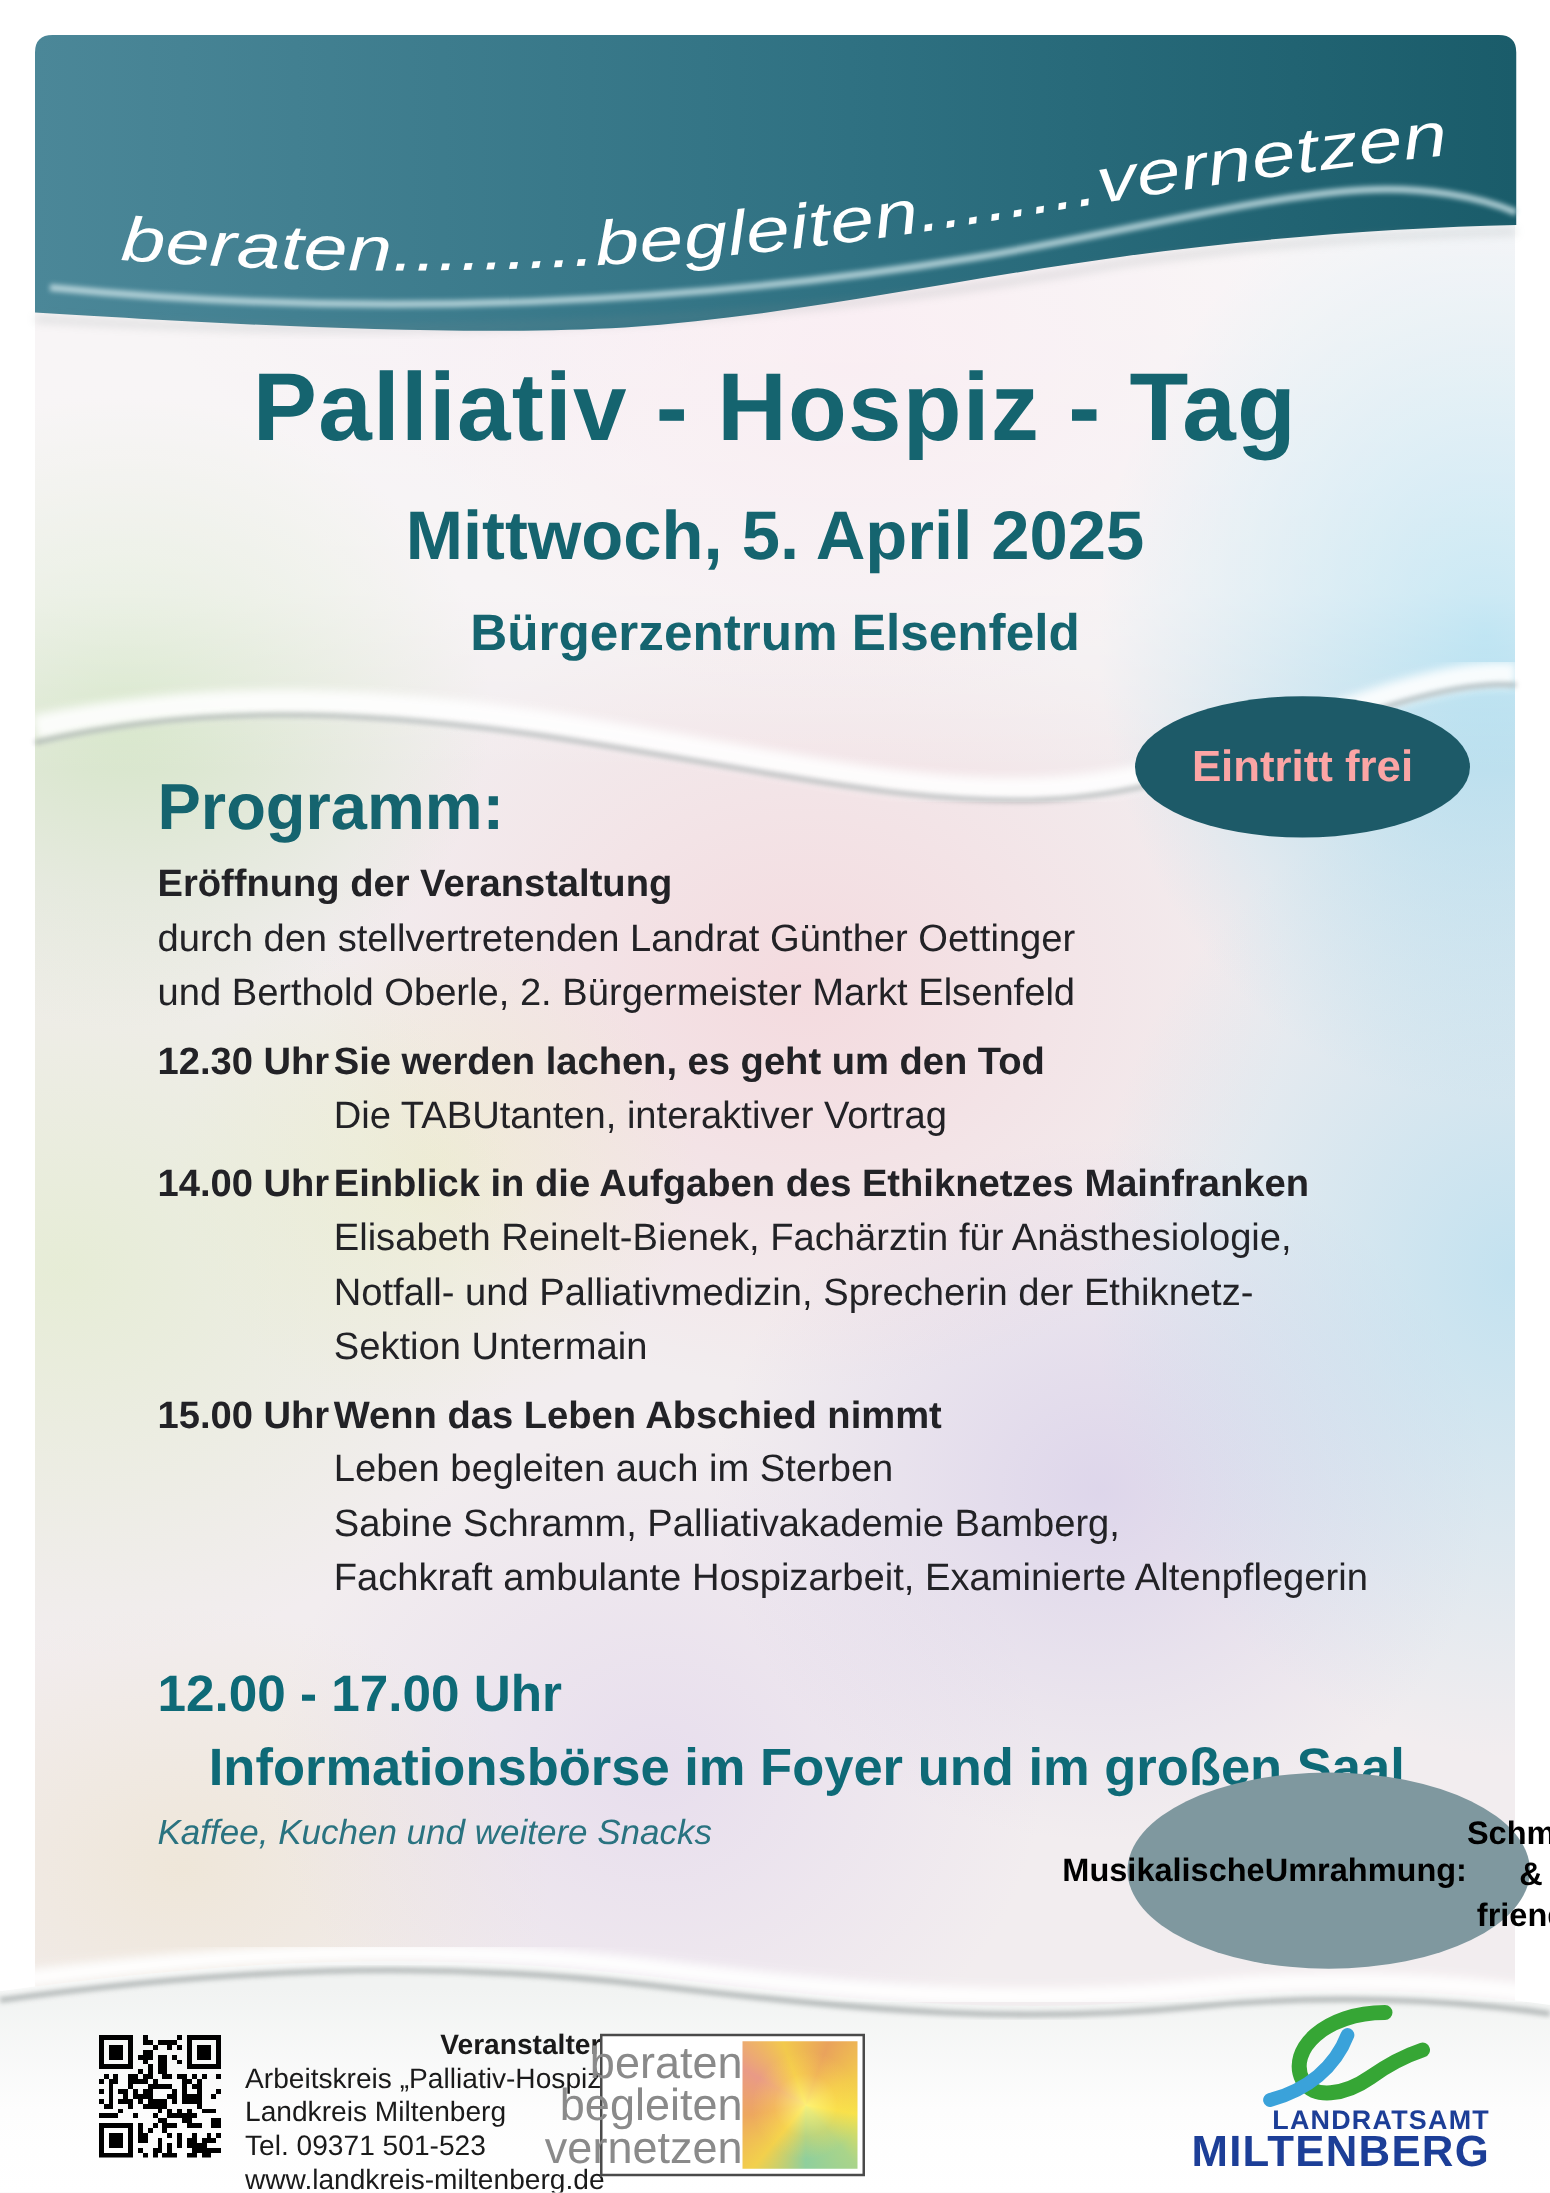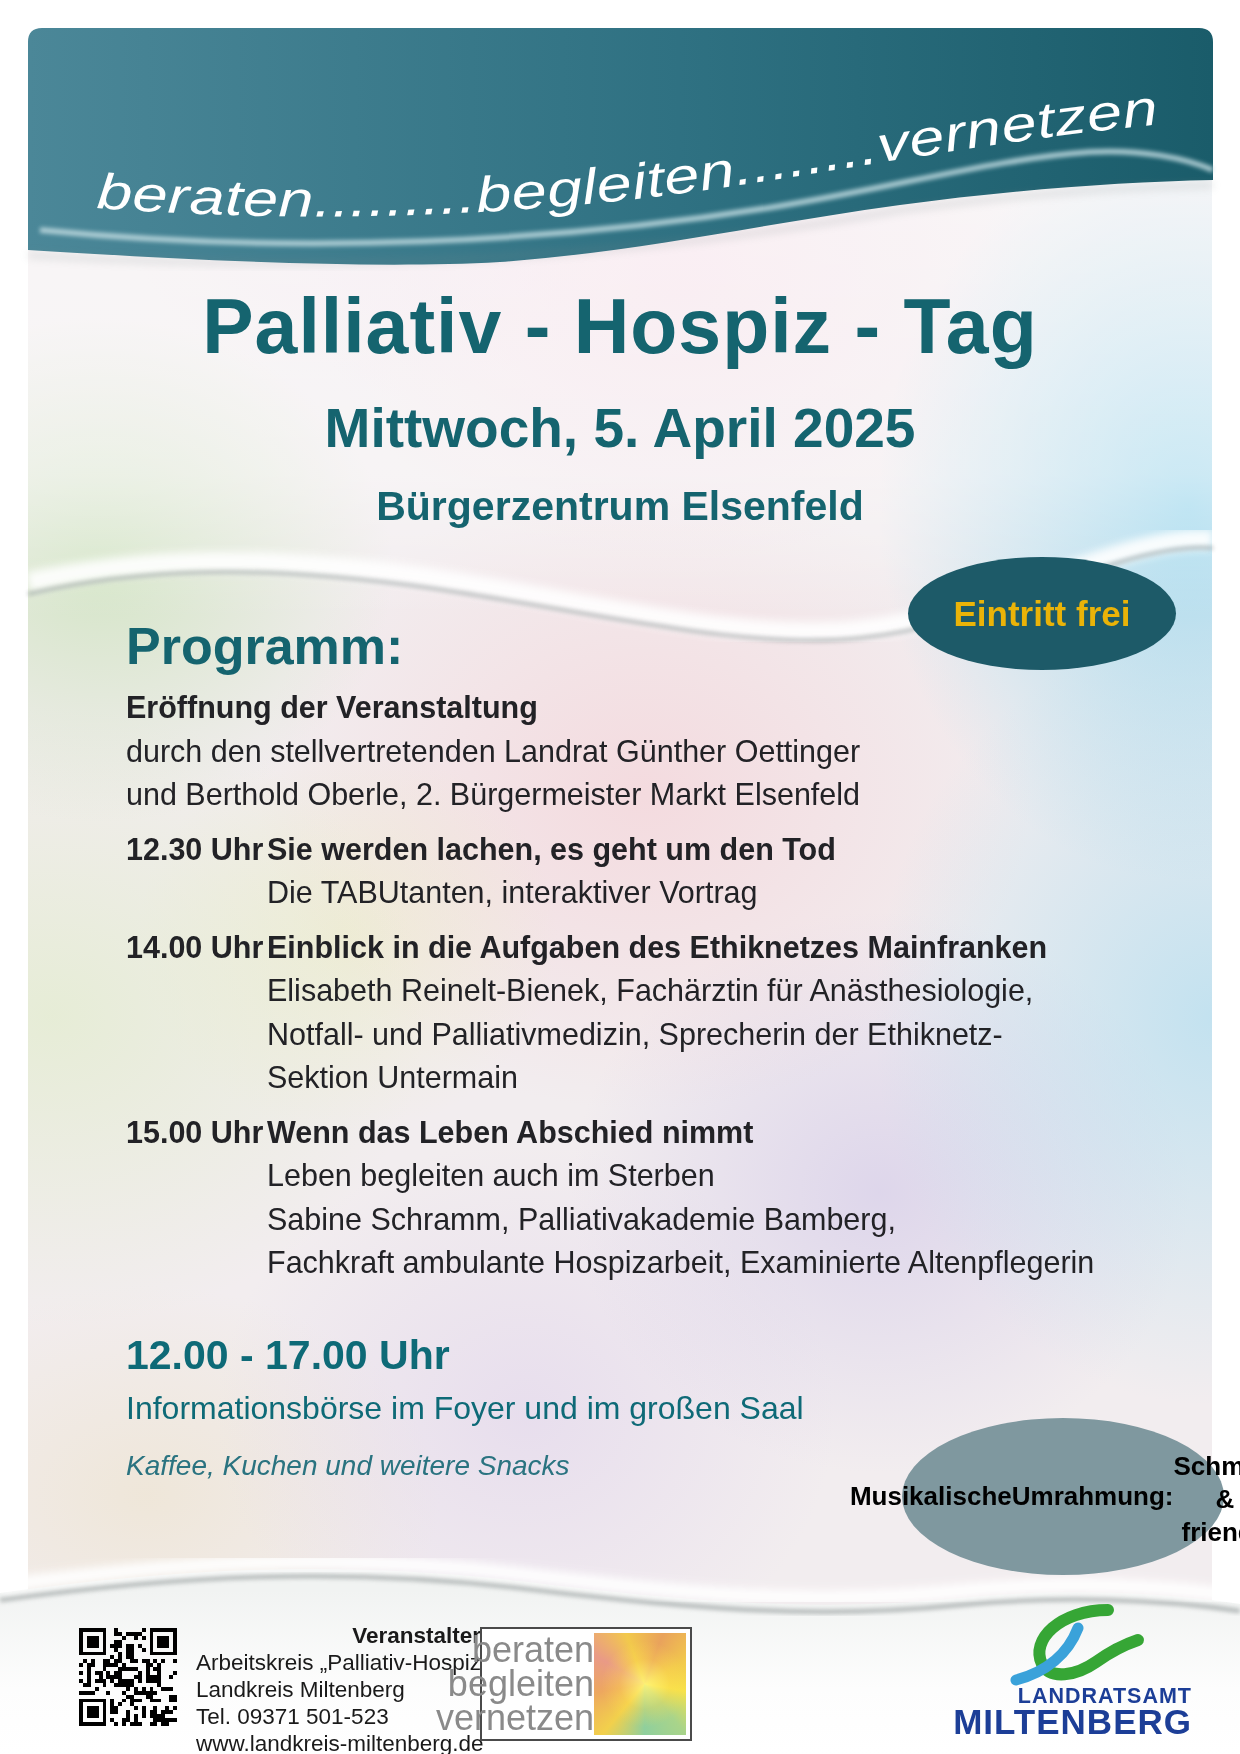--- a/index.html
+++ b/index.html
@@ -32,25 +32,25 @@
   #venue-line{top:455px;font-size:41px;margin-top:28px;}
   
   #program-heading{left:126px;top:616px;font-size:52px;font-weight:bold;color:#15646f;}
   #program-list{left:126px;top:686px;width:1000px;color:#222226;font-size:30.5px;line-height:43.5px;}
   .prog-row{display:flex;margin-bottom:11px;}
   .prog-time{width:141px;flex:0 0 141px;font-weight:bold;}
   .prog-title{font-weight:bold;}
   
   #info-block{left:126px;top:1332px;color:#0e6a77;}
   #info-time{font-size:41px;font-weight:bold;}
-  #info-line{font-size:32px;font-weight:normal;margin-top:11px;}
+  #info-line{font-size:42px;font-weight:bold;margin-top:11px;margin-left:41px;}
   #catering{left:126px;top:1441px;color:#2a7380;font-size:28px;font-style:italic;line-height:49px;}
   
   #admission-badge{left:908px;top:557px;width:268px;height:113px;border-radius:50%;
-    background:#1d5a68;color:#eab308;font-size:35px;font-weight:bold;
+    background:#1d5a68;color:#fca5a5;font-size:35px;font-weight:bold;
     display:flex;align-items:center;justify-content:center;z-index:4;}
   #music-badge{left:902px;top:1418px;width:322px;height:157px;border-radius:50%;
     background:#7f989f;color:#000000;font-size:26px;font-weight:bold;line-height:33px;
     display:flex;flex-direction:row;align-items:center;justify-content:center;text-align:center;z-index:4;}
   #music-badge .gap{margin-top:6px;}
   
   #qr{left:79px;top:1628px;width:98px;height:98px;}
   #organizer{left:196px;top:1622px;font-size:22.5px;line-height:27px;color:#1a1a1a;}
   #organizer .lbl{font-weight:bold;text-align:right;}
   #logo-box{left:480px;top:1627px;width:212px;height:114px;border:2px solid #4a4a4a;background:#fff;

